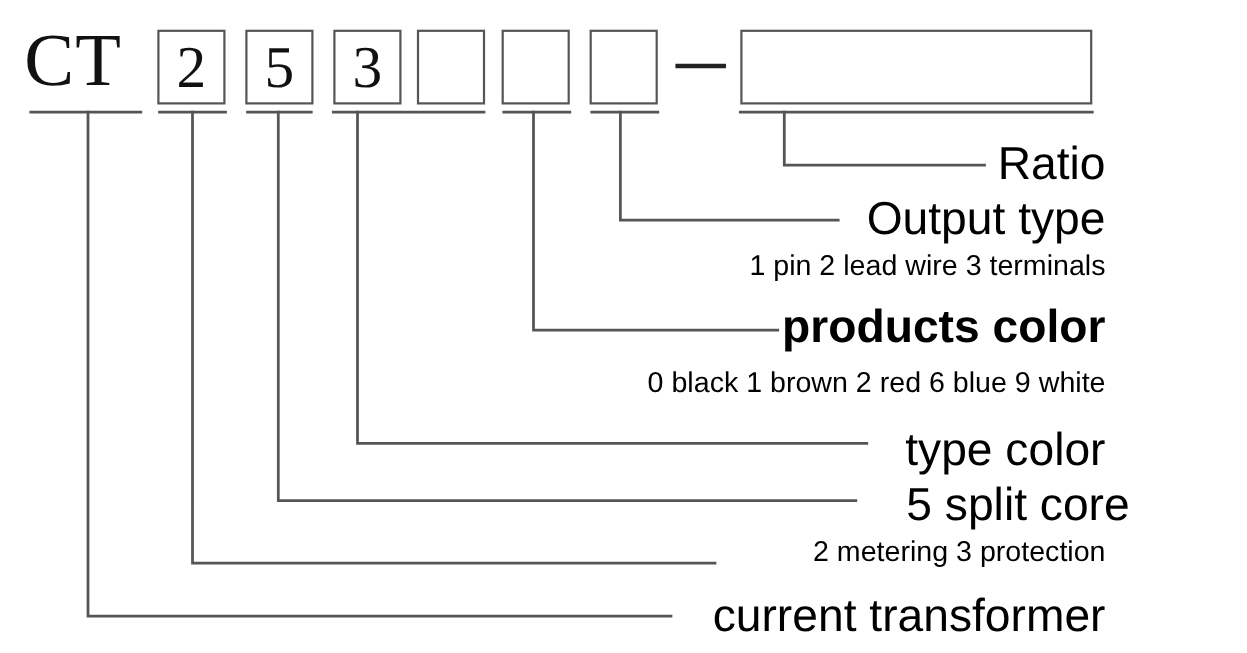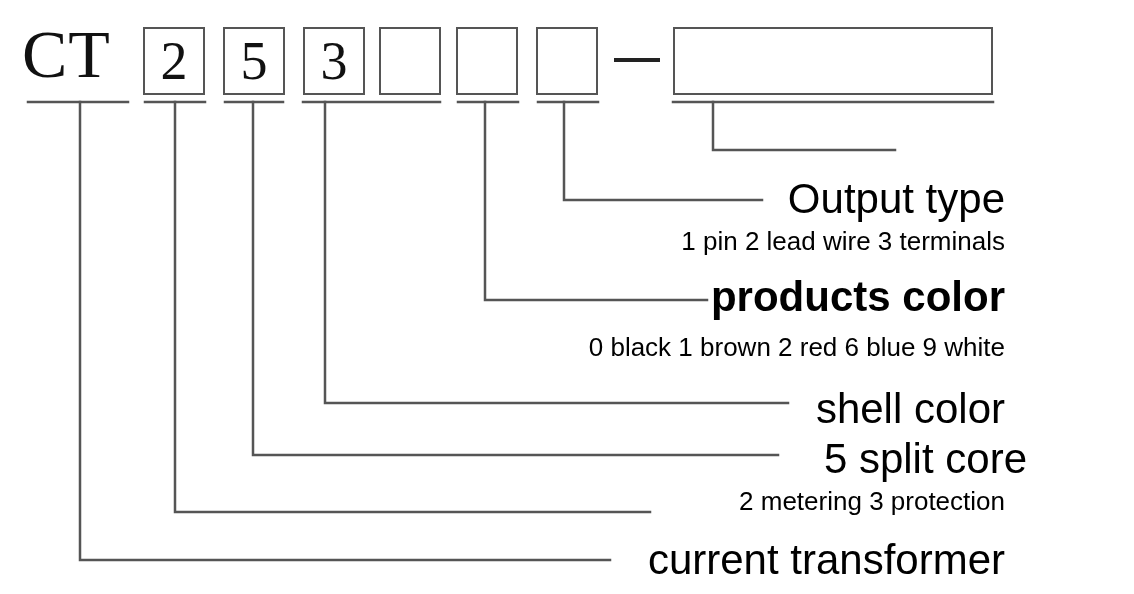--- a/index.html
+++ b/index.html
@@ -103,30 +103,31 @@
   <div class="code-prefix" style="left:22px; top:20px;">CT</div>
 
   <div class="code-box" style="left:143px; top:27px; width:62px; height:68px;">2</div>
   <div class="code-box" style="left:223px; top:27px; width:62px; height:68px;">5</div>
   <div class="code-box" style="left:303px; top:27px; width:62px; height:68px;">3</div>
   <div class="code-box" style="left:379px; top:27px; width:62px; height:68px;"></div>
   <div class="code-box" style="left:456px; top:27px; width:62px; height:68px;"></div>
   <div class="code-box" style="left:536px; top:27px; width:62px; height:68px;"></div>
   <div class="code-box wide" style="left:673px; top:27px; width:320px; height:68px;"></div>
 
+  <div class="label big right" style="left:600px; top:128px; width:405px;">Ratio</div>
 
   <div class="label big right" style="left:560px; top:178px; width:445px;">Output type</div>
 
   <div class="label small right" style="left:480px; top:228px; width:525px;">1 pin 2 lead wire 3 terminals</div>
 
   <div class="label big right" style="left:560px; top:276px; width:445px;font-weight:bold;">products color</div>
 
   <div class="label small right" style="left:400px; top:334px; width:605px;">0 black 1 brown 2 red 6 blue 9 white</div>
 
-  <div class="label big right" style="left:580px; top:388px; width:425px;">shell color</div>
+  <div class="label big right" style="left:580px; top:388px; width:425px;">type color</div>
 
   <div class="label big right" style="left:582px; top:438px; width:445px;">5 split core</div>
 
   <div class="label small right" style="left:480px; top:488px; width:525px;">2 metering   3 protection</div>
 
   <div class="label big right" style="left:500px; top:539px; width:505px;">current transformer</div>
 
 </div>
 
 </body></html>

